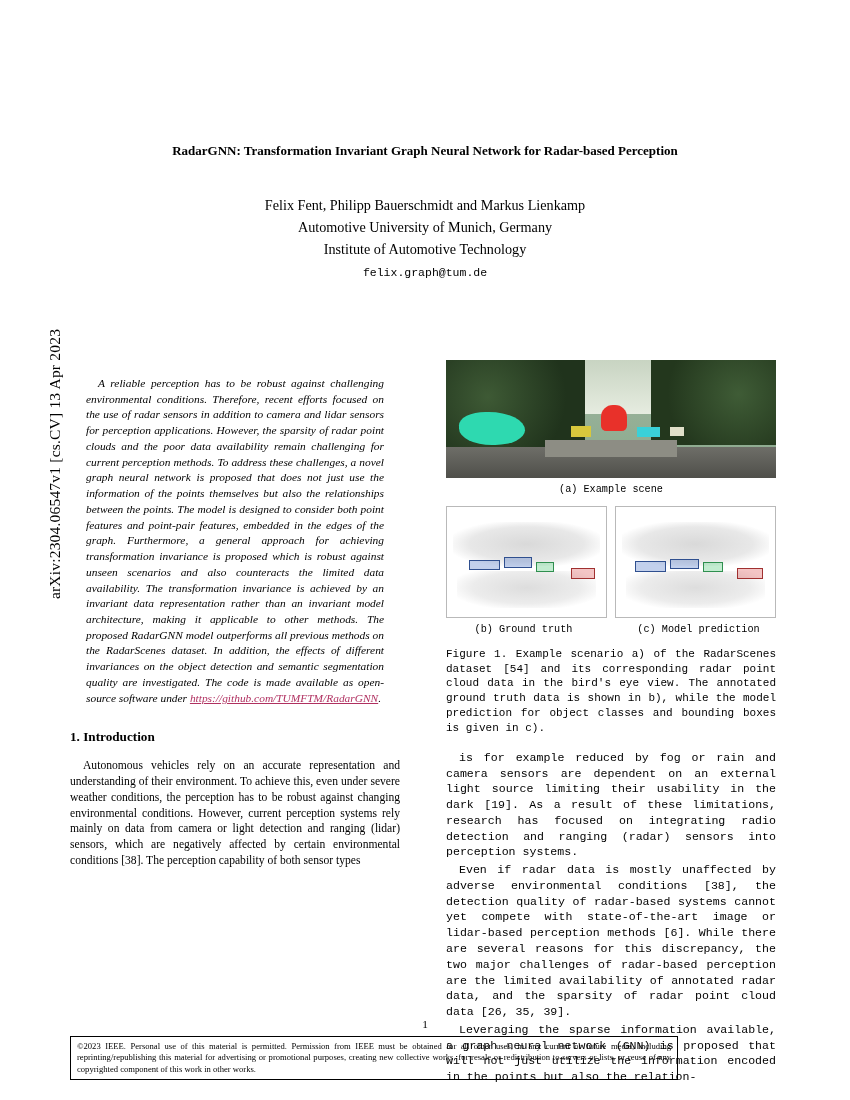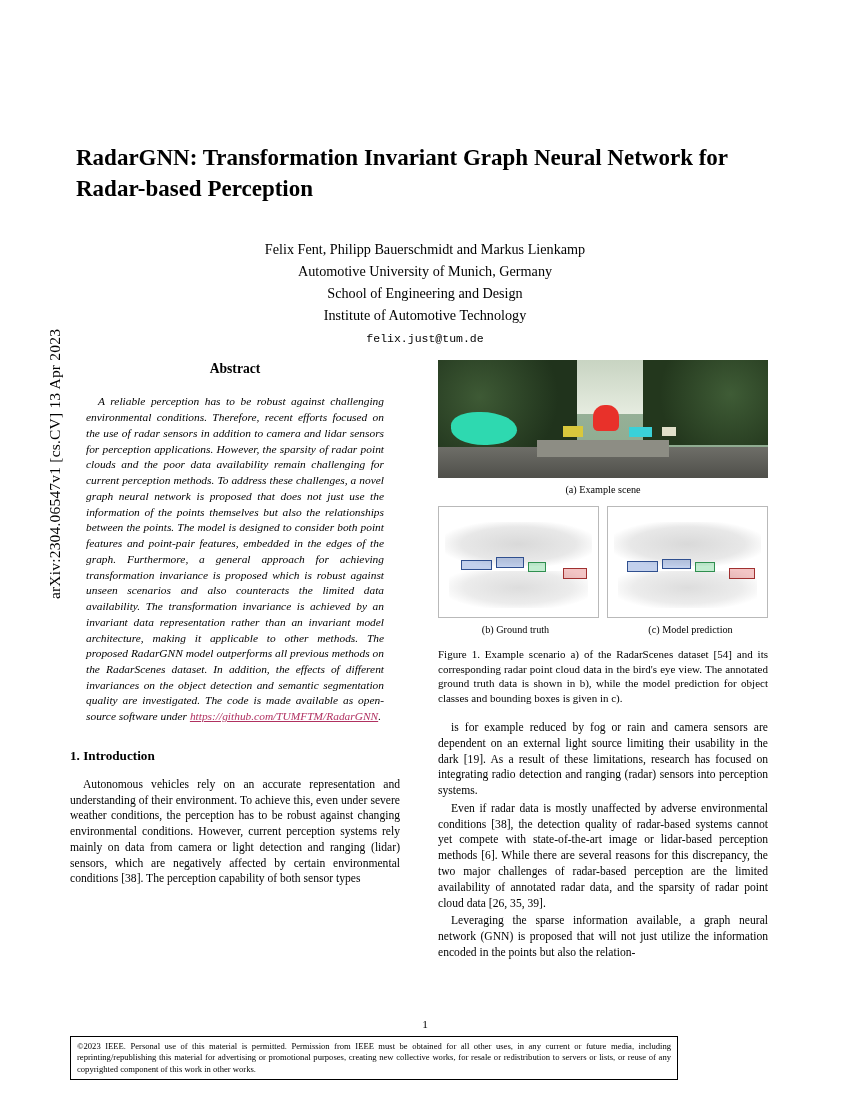--- a/index.html
+++ b/index.html
@@ -36,22 +36,23 @@
   .page {
     position: absolute;
     left: 70px;
     top: 0;
     width: 710px;
     height: 1100px;
   }
 
   .title {
     margin-top: 142px;
-    font-size: 23px;
+    font-size: 13px;
     font-weight: bold;
+    text-align: center;
     line-height: 1.35;
     padding: 0 6px;
   }
 
   .authors {
     margin-top: 34px;
     text-align: center;
     font-size: 14.2px;
     line-height: 1.55;
   }
@@ -77,21 +78,21 @@
   }
   .col {
     position: absolute;
     top: 0;
     width: 330px;
     font-size: 11.6px;
     line-height: 1.36;
     text-align: justify;
   }
   .col-left { left: 0; }
-  .col-right { left: 368px; }
+  .col-right { left: 376px; font-family: Liberation Mono, monospace; }
 
   .section-head {
     font-weight: bold;
     font-size: 13.6px;
     text-align: center;
     margin: 0 0 9px 0;
   }
   .abstract-body {
     font-style: italic;
     text-align: justify;
@@ -232,28 +233,26 @@
 <body>
 
 <div class="arxiv-stamp">arXiv:2304.06547v1  [cs.CV]  13 Apr 2023</div>
 
 <div class="page">
 
   <div class="title">RadarGNN: Transformation Invariant Graph Neural Network for Radar-based Perception</div>
 
   <div class="authors">Felix Fent, Philipp Bauerschmidt and Markus Lienkamp</div>
   <div class="affil">Automotive University of Munich, Germany</div>
-  <div class="affil">School of Engineering and Design</div>
   <div class="affil">Institute of Automotive Technology</div>
-  <div class="email">felix.just@tum.de</div>
+  <div class="email">felix.graph@tum.de</div>
 
   <div class="columns">
 
     <div class="col col-left">
-      <div class="section-head">Abstract</div>
       <div class="abstract-body">
         <p><span>A reliable perception has to be robust against challenging environmental conditions. Therefore, recent efforts focused on the use of radar sensors in addition to camera and lidar sensors for perception applications. However, the sparsity of radar point clouds and the poor data availability remain challenging for current perception methods. To address these challenges, a novel graph neural network is proposed that does not just use the information of the points themselves but also the relationships between the points. The model is designed to consider both point features and point-pair features, embedded in the edges of the graph. Furthermore, a general approach for achieving transformation invariance is proposed which is robust against unseen scenarios and also counteracts the limited data availability. The transformation invariance is achieved by an invariant data representation rather than an invariant model architecture, making it applicable to other methods. The proposed RadarGNN model outperforms all previous methods on the RadarScenes dataset. In addition, the effects of different invariances on the object detection and semantic segmentation quality are investigated. The code is made available as open-source software under </span><span class="link">https://github.com/TUMFTM/RadarGNN</span><span>.</span></p>
       </div>
 
       <div class="intro-head">1. Introduction</div>
       <p class="body-p">Autonomous vehicles rely on an accurate representation and understanding of their environment. To achieve this, even under severe weather conditions, the perception has to be robust against changing environmental conditions. However, current perception systems rely mainly on data from camera or light detection and ranging (lidar) sensors, which are negatively affected by certain environmental conditions [38]. The perception capability of both sensor types</p>
     </div>
 
     <div class="col col-right">
 

